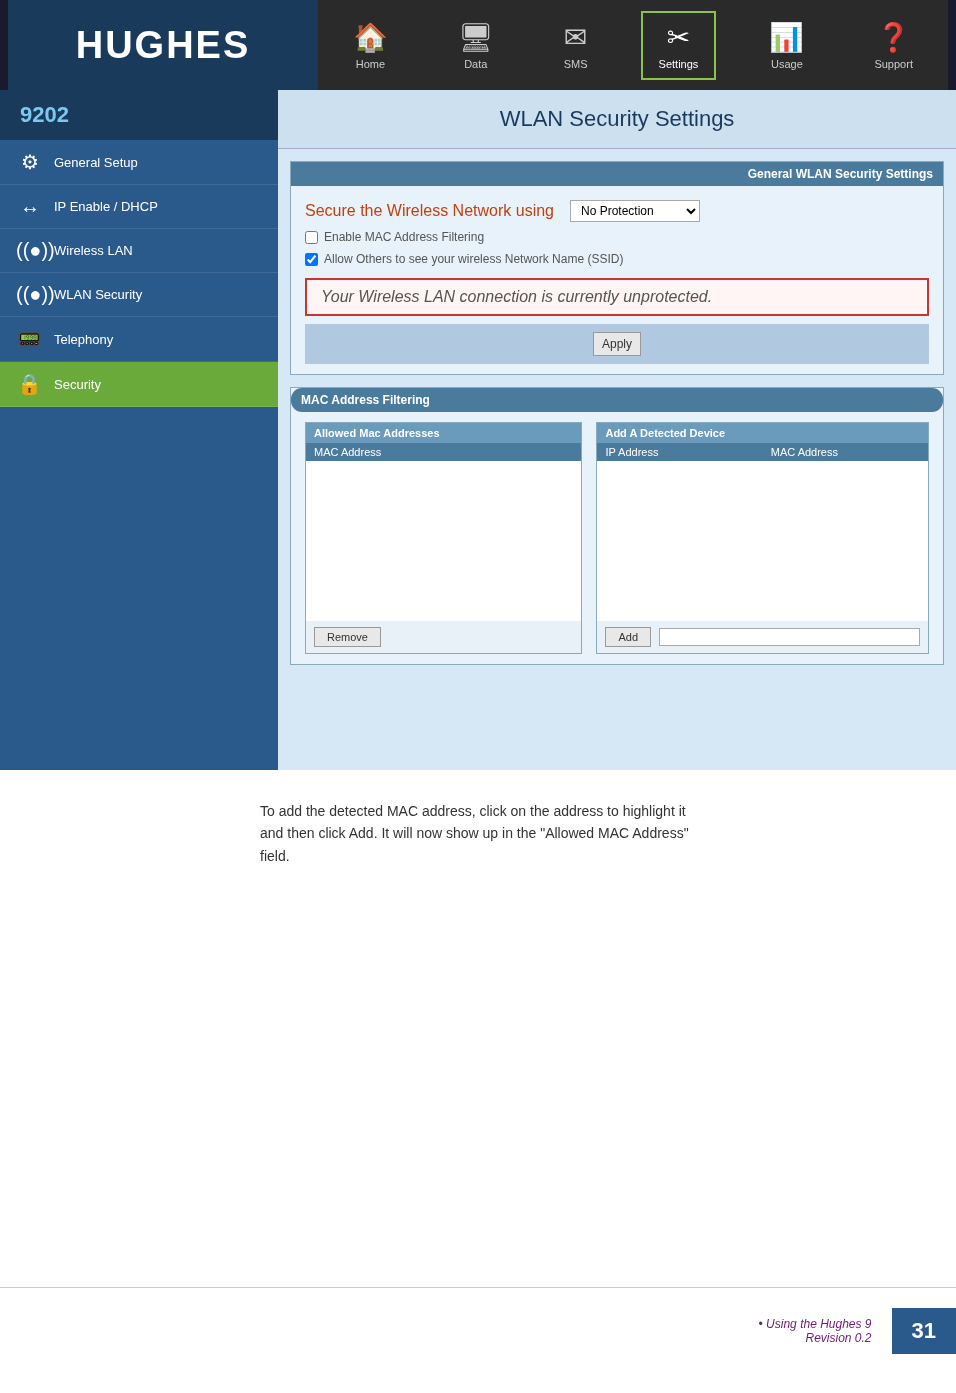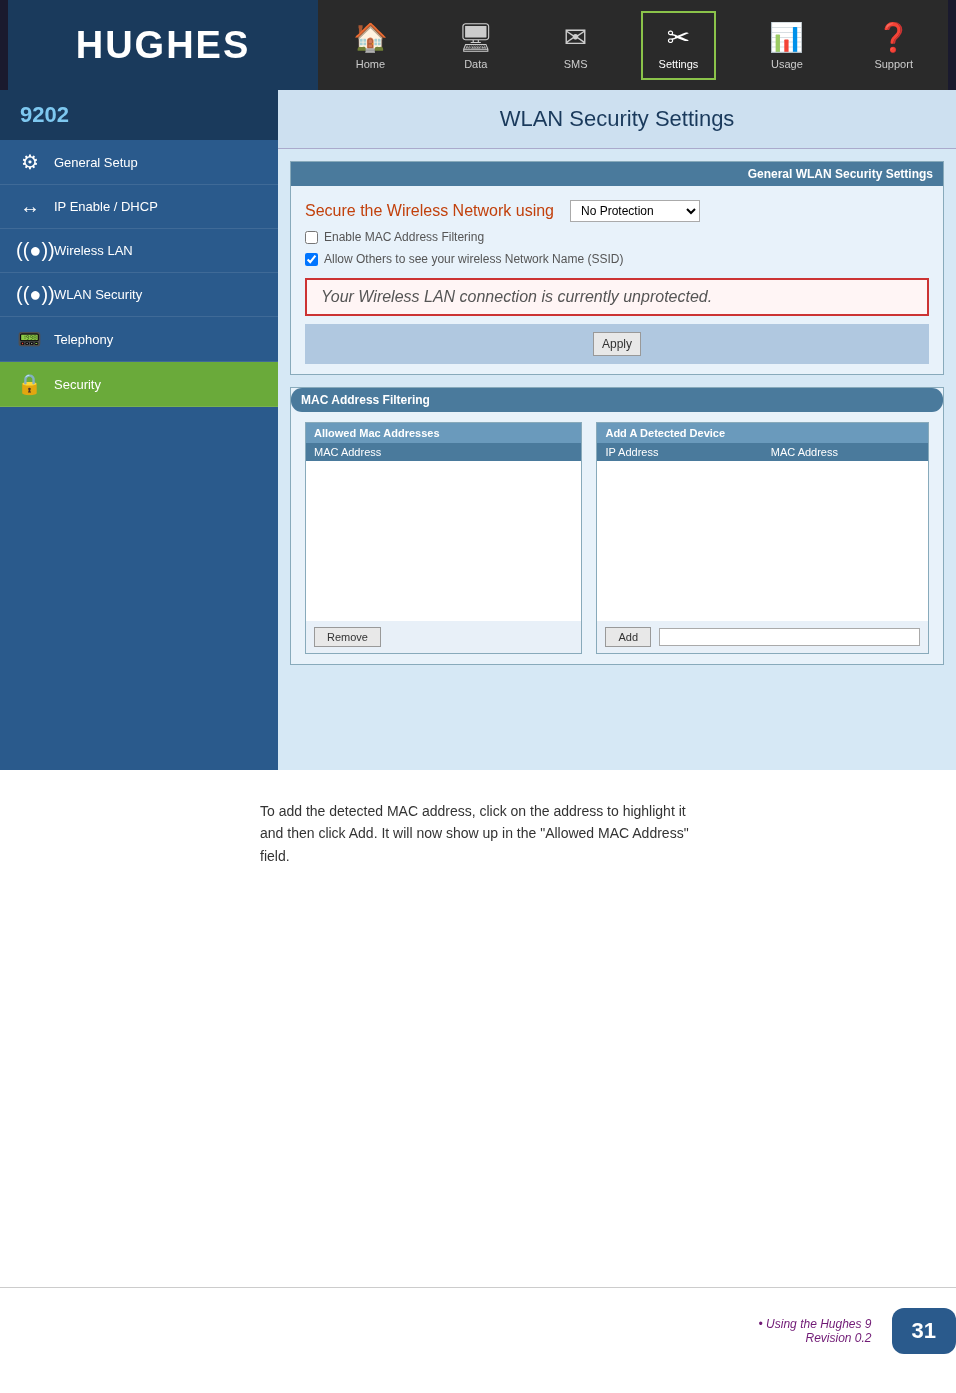--- a/index.html
+++ b/index.html
@@ -301,21 +301,20 @@
       padding-right: 20px;
     }
     .footer-page {
       background: #2a5a8c;
       color: #fff;
       font-size: 22px;
       font-weight: bold;
       padding: 10px 20px;
       min-width: 60px;
       text-align: center;
-      border-radius: 12px;
     }
   </style>
 </head>
 <body>
 
 <div class="top-nav">
   <div class="logo-area">
     <span class="logo-text">HUGHES</span>
   </div>
   <div class="nav-icons">

